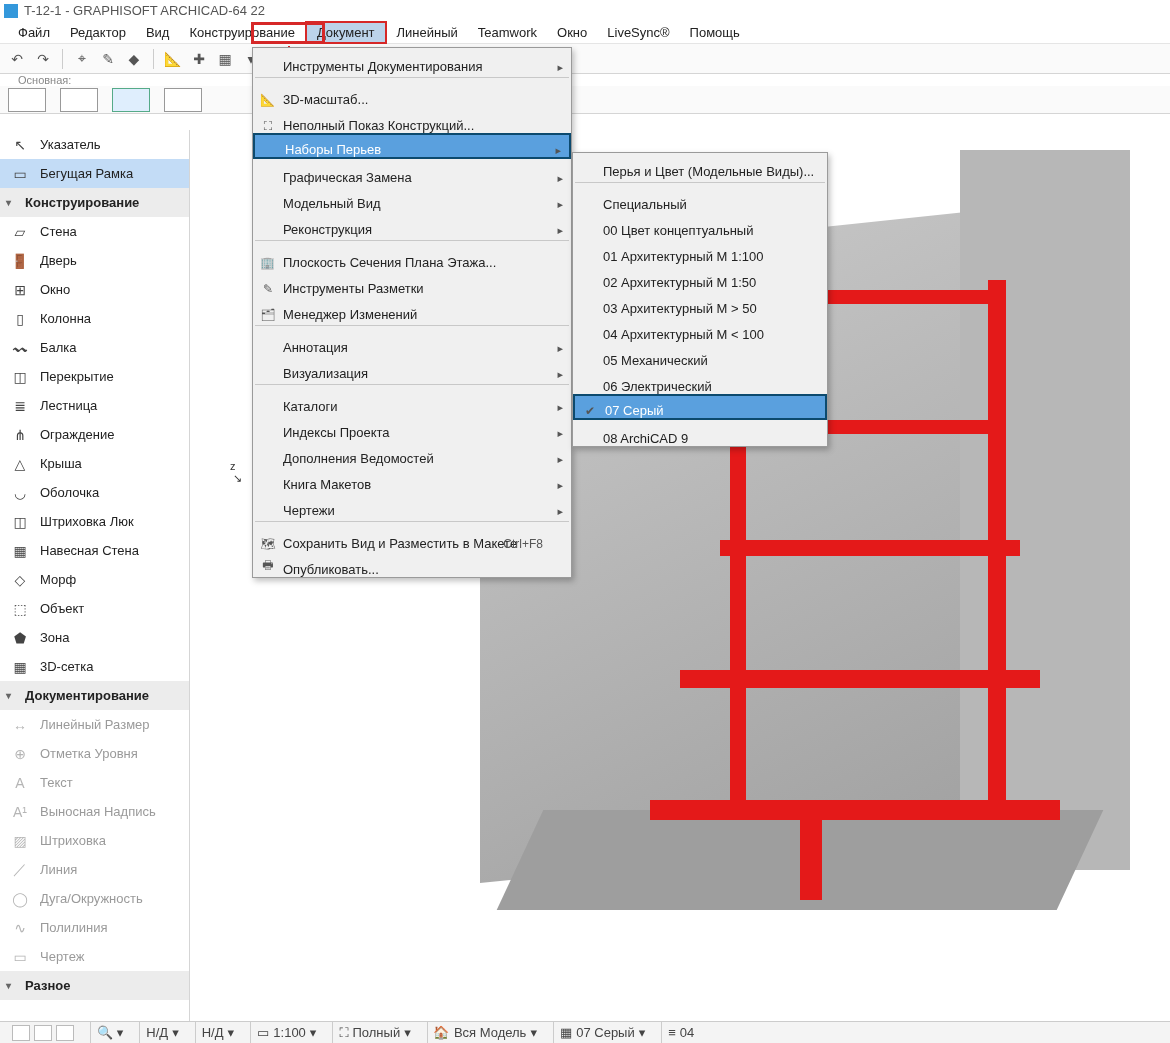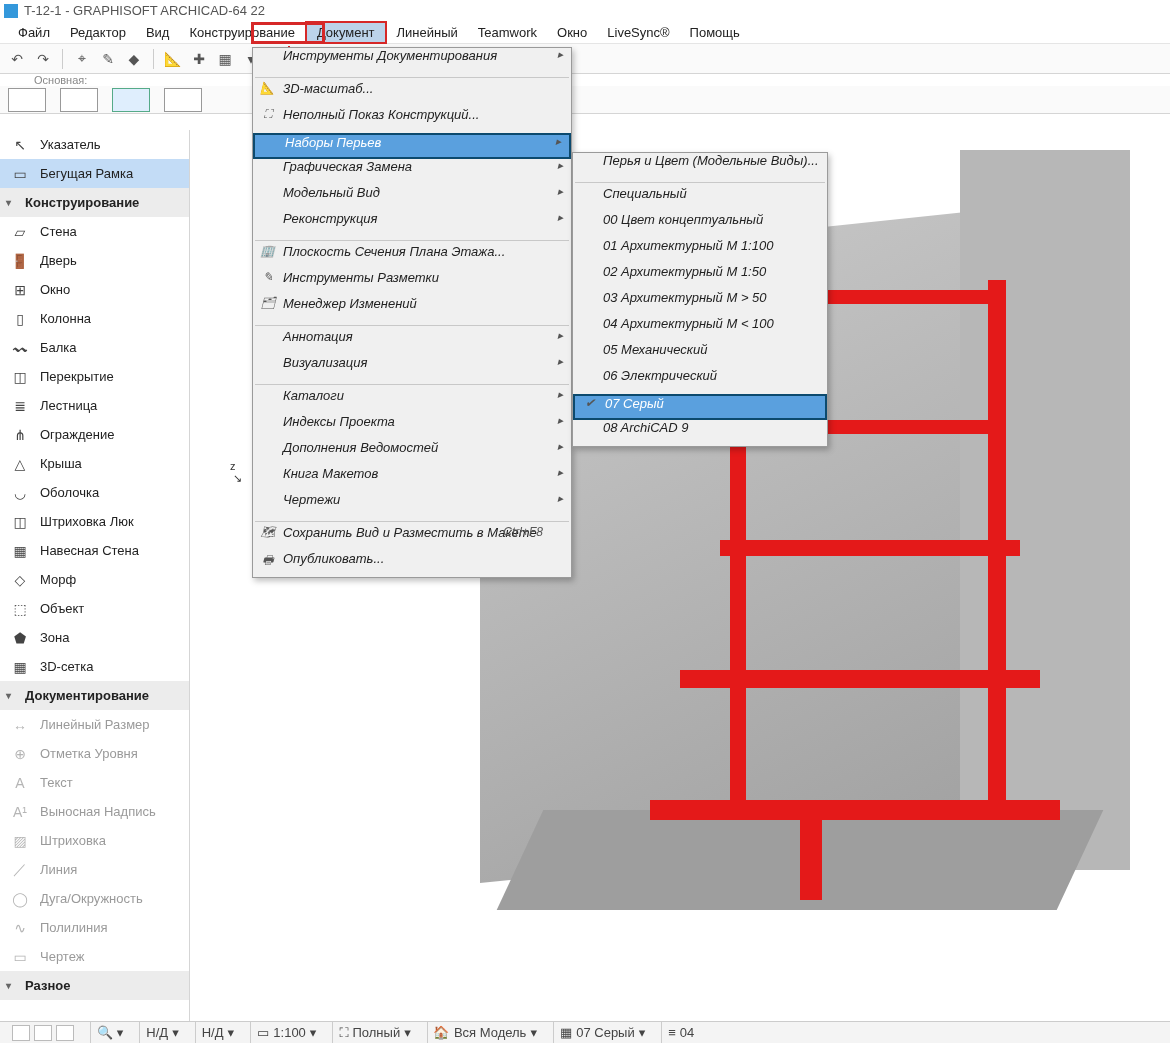--- a/index.html
+++ b/index.html
@@ -11,21 +11,21 @@
 
   
   .menubar { height: 22px; background: #fff; display: flex; align-items: center; padding-left: 8px; border-bottom: 1px solid #e5e5e5; }
   .menubar .menuitem { padding: 2px 10px; cursor: default; }
   .menubar .menuitem.hl { border: 2px solid #d62828; background: #bcd3ea; }
 
   
   .toolbar { height: 30px; background: #fafafa; border-bottom: 1px solid #d5d5d5; display: flex; align-items: center; padding-left: 6px; gap: 4px; }
   .tbsep { width: 1px; height: 20px; background: #ccc; margin: 0 4px; }
   .tbtn { width: 22px; height: 22px; display: flex; align-items: center; justify-content: center; border: 1px solid transparent; color: #555; font-size: 14px; }
-  .sublabel { font-size: 11px; color: #888; padding-left: 18px; margin-left: 16px; }
+  .sublabel { font-size: 11px; color: #888; padding-left: 18px; }
   .infobar { height: 28px; background: #fafafa; border-bottom: 1px solid #d5d5d5; display: flex; align-items: center; gap: 10px; padding-left: 8px; }
   .rectbtn { width: 38px; height: 24px; border: 1px solid #999; background: #fff; display: inline-block; margin-right: 4px; }
   .rectbtn.sel { background: #dfeefd; border-color: #5a8; }
 
   
   .main { position: absolute; top: 130px; bottom: 22px; left: 0; right: 0; display: flex; }
   .sidebar { width: 190px; background: #fff; border-right: 1px solid #d5d5d5; overflow: hidden; display:flex; flex-direction:column;}
   .tool-row { display: flex; align-items: center; height: 29px; padding-left: 10px; gap: 10px; cursor: default; }
   .tool-row.selected { background: #c3dcf6; }
   .tool-row.section { background: #ececec; font-weight: 600; padding-left: 6px; }
@@ -37,21 +37,21 @@
   .canvas { flex: 1; position: relative; background: #fff; } 
   .axis { position: absolute; left: 40px; top: 330px; font-size: 11px; color: #333; }
 
   
   .building { position:absolute; left: 250px; top: 40px; width: 710px; height: 760px; }
   .bg-shape { position:absolute; background:#bbb; }
   .cut { position:absolute; background:#e41919; }
 
   
   .menu { position: absolute; background: #f0f0f0; border: 1px solid #9a9a9a; box-shadow: 2px 3px 6px rgba(0,0,0,.25); z-index: 50; }
-  .menu .row { display: flex; align-items: flex-start; height: 26px; padding: 0 22px 0 30px; cursor: default; white-space: nowrap; position:relative;font-style:italic; }
+  .menu .row { display: flex; align-items: flex-end; height: 26px; padding: 0 22px 0 30px; cursor: default; white-space: nowrap; position:relative; }
   .menu .row.sub::after { content: "▸"; position: absolute; right: 8px; font-size: 11px; color:#555; }
   .menu .row.hl { background: #5aa0de; color: #fff; border: 2px solid #0c4a6e; }
   .menu .row .ico { position: absolute; left: 6px; width: 18px; text-align: center; color:#555; font-size:12px; }
   .menu .row .sc { position:absolute; right: 28px; color:#555; font-size:12px; }
   .menu hr { border: none; border-top: 1px solid #c8c8c8; margin: 3px 2px; }
 
   .menu1 { left: 252px; top: 47px; width: 320px; }
   .menu2 { left: 572px; top: 152px; width: 256px; }
 
   .hl-box-menu { border: 3px solid #d62828; position:absolute; pointer-events:none; }

